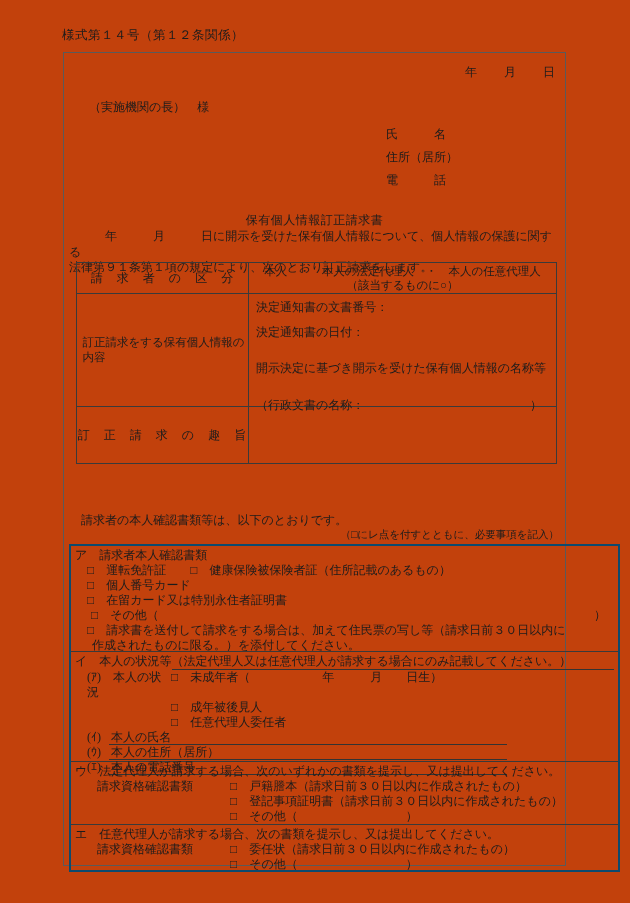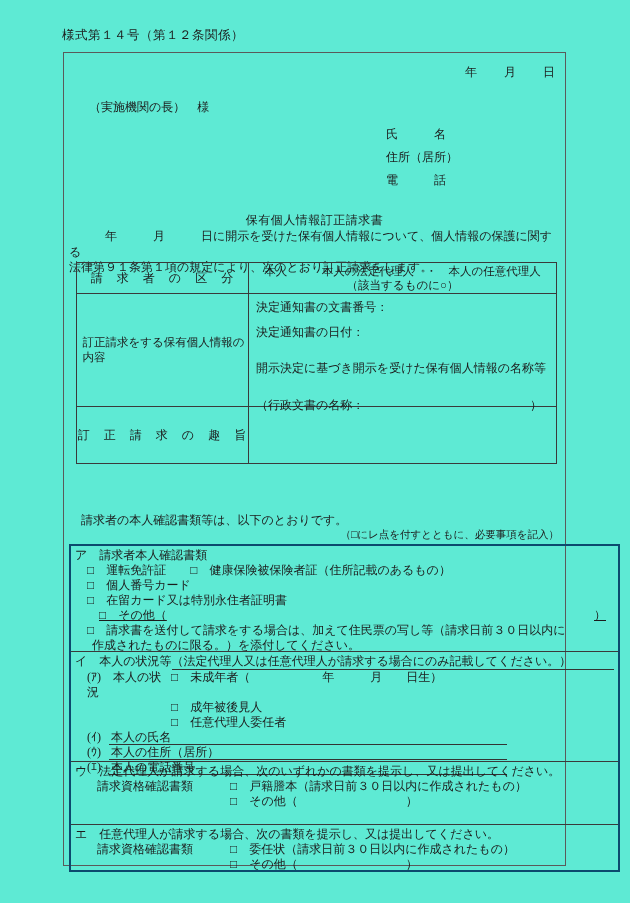--- a/index.html
+++ b/index.html
@@ -1,17 +1,17 @@
 <!DOCTYPE html>
 <html><head>
 <meta charset="utf-8">
 <style>
   html,body{margin:0;padding:0;background:#fff;}
   .page{
-    position:relative;width:630px;height:903px;background:#5eead4;
+    position:relative;width:630px;height:903px;background:#c2410c;
     font-family:"Liberation Serif","DejaVu Serif",serif;
     color:#1c1c1c;font-size:12px;overflow:hidden;
   }
   .sheet-title{position:absolute;left:62px;top:27px;font-size:12.5px;letter-spacing:.5px;}
   .outer-box{
     position:absolute;left:63px;top:52px;width:503px;height:814px;
     border:1.4px solid #5a5a5a;box-sizing:border-box;
   }
   .date-line{position:absolute;top:11px;right:9px;letter-spacing:1px;}
   .recipient{position:absolute;top:46px;left:25px;}
@@ -41,21 +41,21 @@
   .check-note{position:absolute;right:6px;top:475px;font-size:10.5px;}
   
   .section-boxes{position:absolute;left:5px;top:491px;width:551px;border:2px solid #0c4a6e;box-sizing:border-box;}
   .sec{padding:2px 4px 2px 4px;line-height:15px;box-sizing:border-box;}
   .sec + .sec{border-top:1px solid #3a3a3a;}
   .sec-a{height:105px;}
   .sec-b{height:110px;}
   .sec-c{height:63px;}
   .sec-d{height:46px;}
   .indent1{margin-left:12px;}
-  .other-row{display:flex;margin-left:24px;text-decoration:underline;}
+  .other-row{display:flex;margin-left:16px;}
   .wrap-hang{margin-left:12px;padding-left:5px;text-indent:-5px;white-space:pre-line;}
   .b-heading{display:flex;}
   .b-heading .hd{white-space:nowrap;}
   .b-heading .hd-note{flex:1;border-bottom:1px solid #333;}
   .status-row{display:flex;margin-left:12px;}
   .status-lbl{width:84px;flex-shrink:0;}
   .status-items{margin-left:96px;}
   .fill-row{display:flex;margin-left:12px;height:15px;}
   .fill-row .lbl{width:22px;flex-shrink:0;}
   .fill-line{width:398px;border-bottom:1px solid #333;padding-left:2px;box-sizing:border-box;}
@@ -155,20 +155,21 @@
           <span class="fill-line">本人の電話番号</span>
         </div>
       </div>
 
       <div class="sec sec-c">
         <div>ウ　法定代理人が請求する場合、次のいずれかの書類を提示し、又は提出してください。</div>
         <div class="cred-flex">
           <span class="cred-lbl">請求資格確認書類</span>
           <span class="cred-items">
             <div>□　戸籍謄本（請求日前３０日以内に作成されたもの）</div>
+            <div>□　登記事項証明書（請求日前３０日以内に作成されたもの）</div>
             <div>□　その他（　　　　　　　　　）</div>
           </span>
         </div>
       </div>
 
       <div class="sec sec-d">
         <div>エ　任意代理人が請求する場合、次の書類を提示し、又は提出してください。</div>
         <div class="cred-flex">
           <span class="cred-lbl">請求資格確認書類</span>
           <span class="cred-items">

